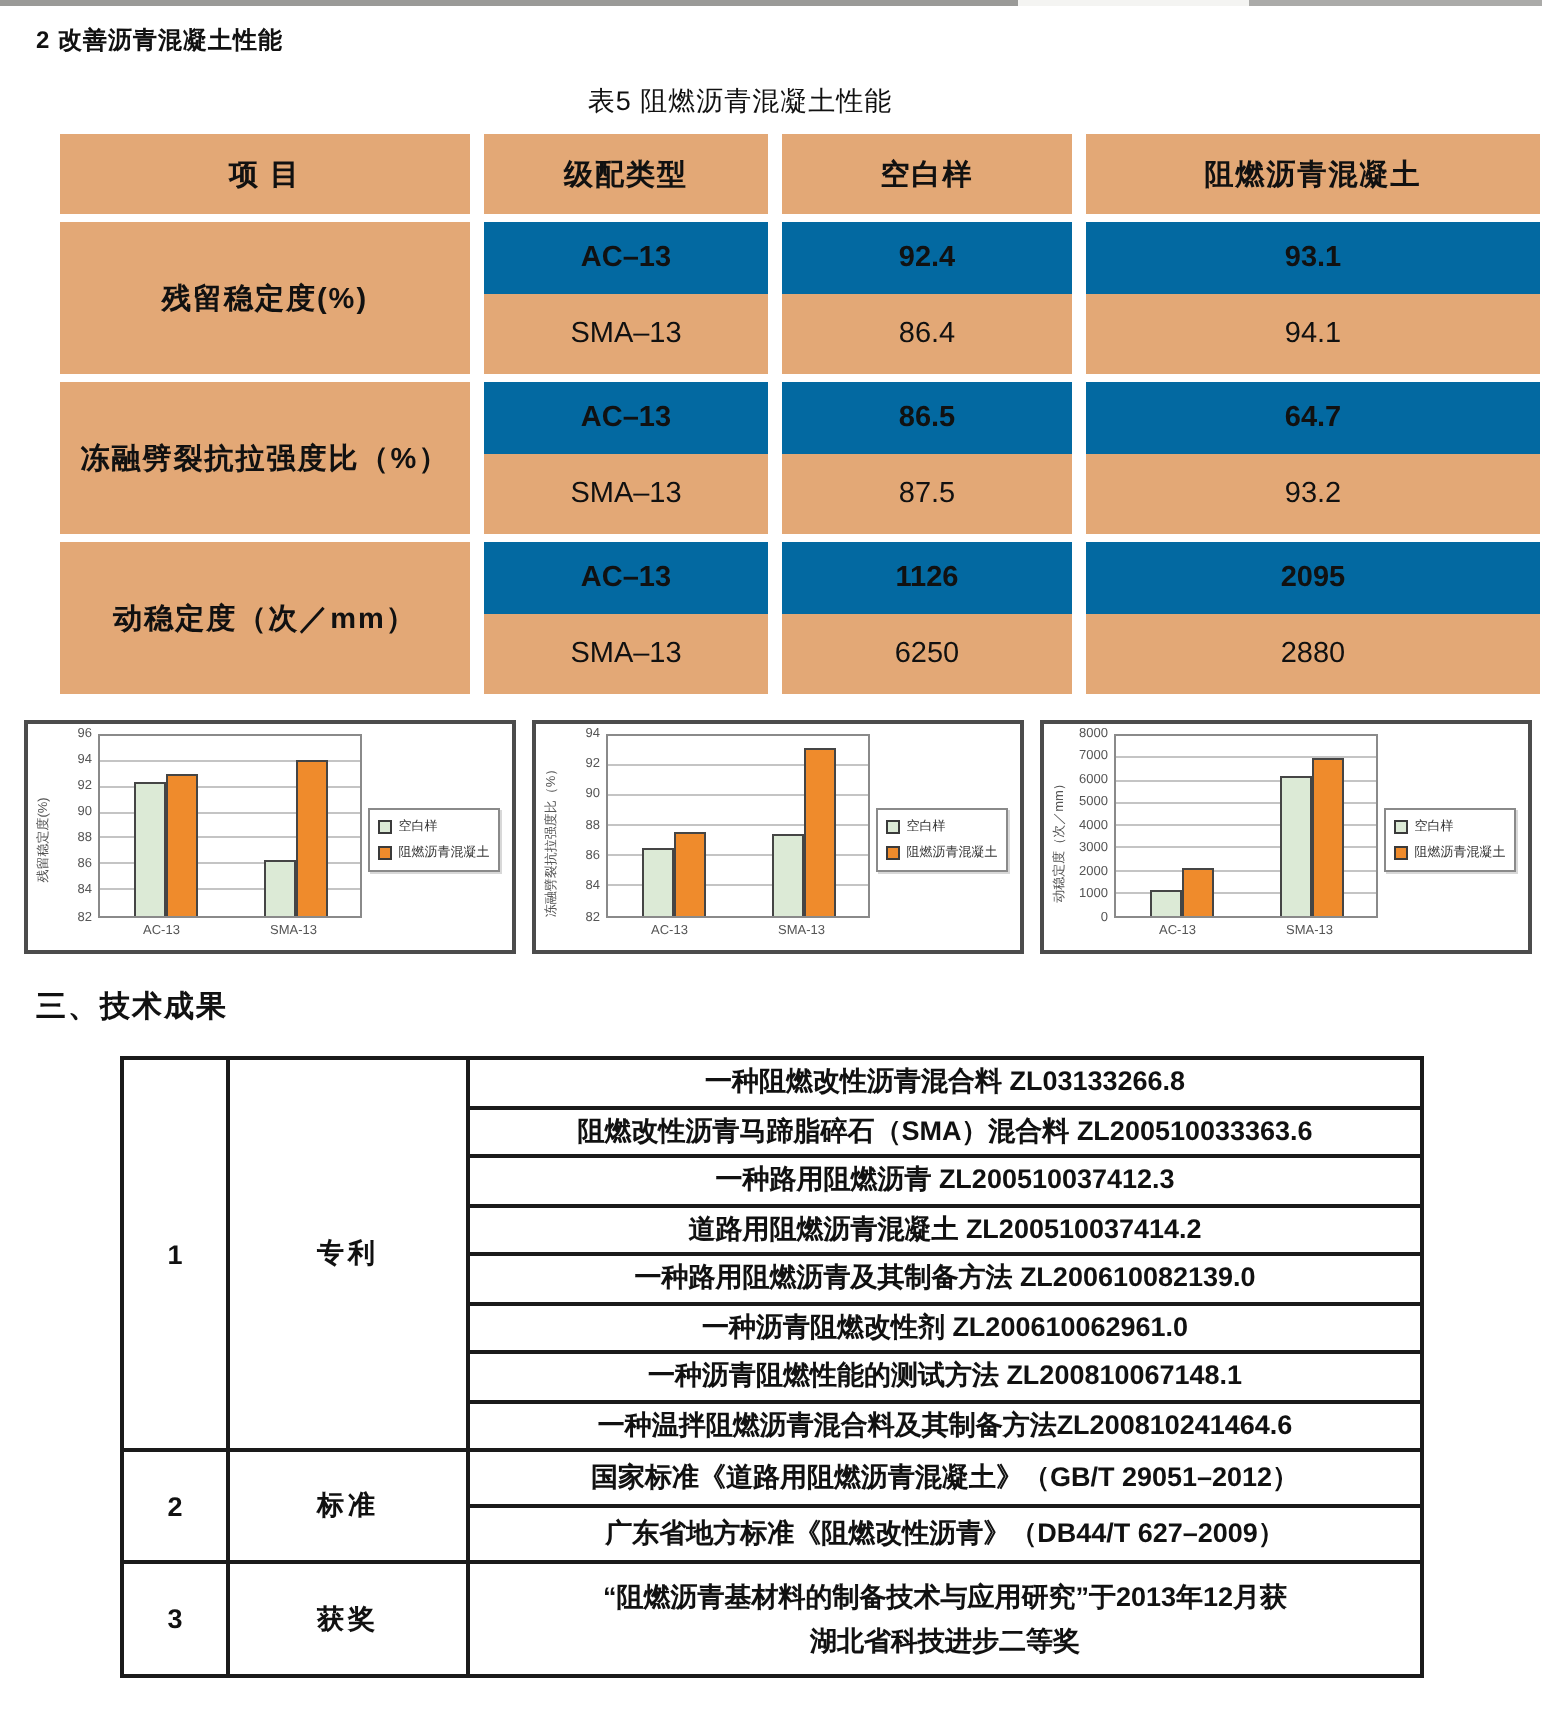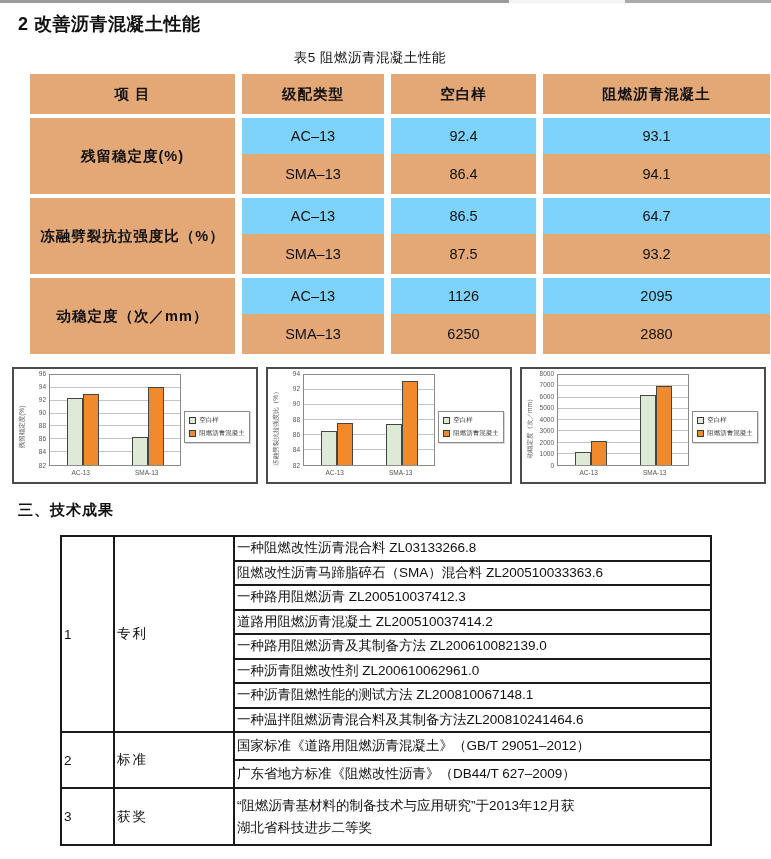--- a/index.html
+++ b/index.html
@@ -6,33 +6,33 @@
   html, body { background: #ffffff; }
   body {
     width: 771px; height: 859px;
     font-family: "Liberation Sans", sans-serif;
     color: #111; position: relative; overflow: hidden;
   }
   .top-strip {
     height: 3px; width: 100%;
     background: linear-gradient(to right, #9a9a98 0 66%, #f4f4f2 66% 81%, #ababa9 81% 100%);
   }
-  .sec2-title { font-size: 18px; font-weight: bold; margin: 9px 4px 0 18px; letter-spacing: .5px; }
+  .sec2-title { font-size: 12px; font-weight: bold; margin: 9px 4px 0 18px; letter-spacing: .5px; }
   .tbl5-caption { width: 680px; margin: 13px 0 7px 30px; text-align: center; font-size: 13.5px; font-weight: normal; letter-spacing: .5px; }
 
   
   .perf-table { margin-left: 30px; width: 740px; display: flex; flex-direction: column; gap: 4px; }
   .perf-row { display: grid; grid-template-columns: 205px 142px 145px 1fr; column-gap: 7px; }
   .perf-header .cell { height: 40px; }
   .cell {
     display: flex; align-items: center; justify-content: center;
     font-size: 14.5px;
   }
   .cell.orange { background: #e3a876; }
-  .cell.white  { background: #7dd3fc; }
+  .cell.white  { background: #0369a1; font-weight: bold; }
   .cell.bold { font-weight: bold; letter-spacing: 1px; }
   .perf-group {
     display: grid; grid-template-columns: 205px 142px 145px 1fr;
     grid-template-rows: 36px 40px; column-gap: 7px;
   }
   .item-cell { grid-row: 1 / 3; }
   .type-cell { font-size: 14.5px; }
 
   
   .charts-row { display: flex; gap: 8px; margin: 13px 0 0 12px; }
@@ -60,22 +60,22 @@
     border: 1px solid #8a8a8a; background: #fff; padding: 4px 4px;
     display: flex; flex-direction: column; gap: 4px; box-shadow: 1px 1px 0 #d8d8d8;
   }
   .legend-entry { display: flex; align-items: center; gap: 3px; font-size: 6.5px; color: #333; white-space: nowrap; }
   .legend-swatch { width: 7px; height: 7px; border: 1px solid #3a3a3a; flex: none; }
 
   
   .sec3-title { font-size: 15px; font-weight: bold; margin: 17px 0 0 18px; letter-spacing: 1px; }
   table.ach { border-collapse: collapse; margin: 15px 0 0 60px; width: 650px; table-layout: fixed; }
   table.ach td {
-    border: 2px solid #1a1a1a; vertical-align: middle;
-    font-size: 13.5px; font-weight: normal; padding: 1px 2px; margin-top: 48px;
+    border: 2px solid #1a1a1a; text-align: center; vertical-align: middle;
+    font-size: 13.5px; font-weight: bold; padding: 1px 2px; margin-top: 48px;
   }
   td.no-cell  { width: 53px; }
   td.cat-cell { width: 120px; letter-spacing: 2px; }
   td.item-cell-ach { width: 477px; height: 24.5px; }
   td.std-cell { height: 28px; }
   td.award-cell { height: 57px; line-height: 1.6; }
 </style>
 </head>
 <body>
 

